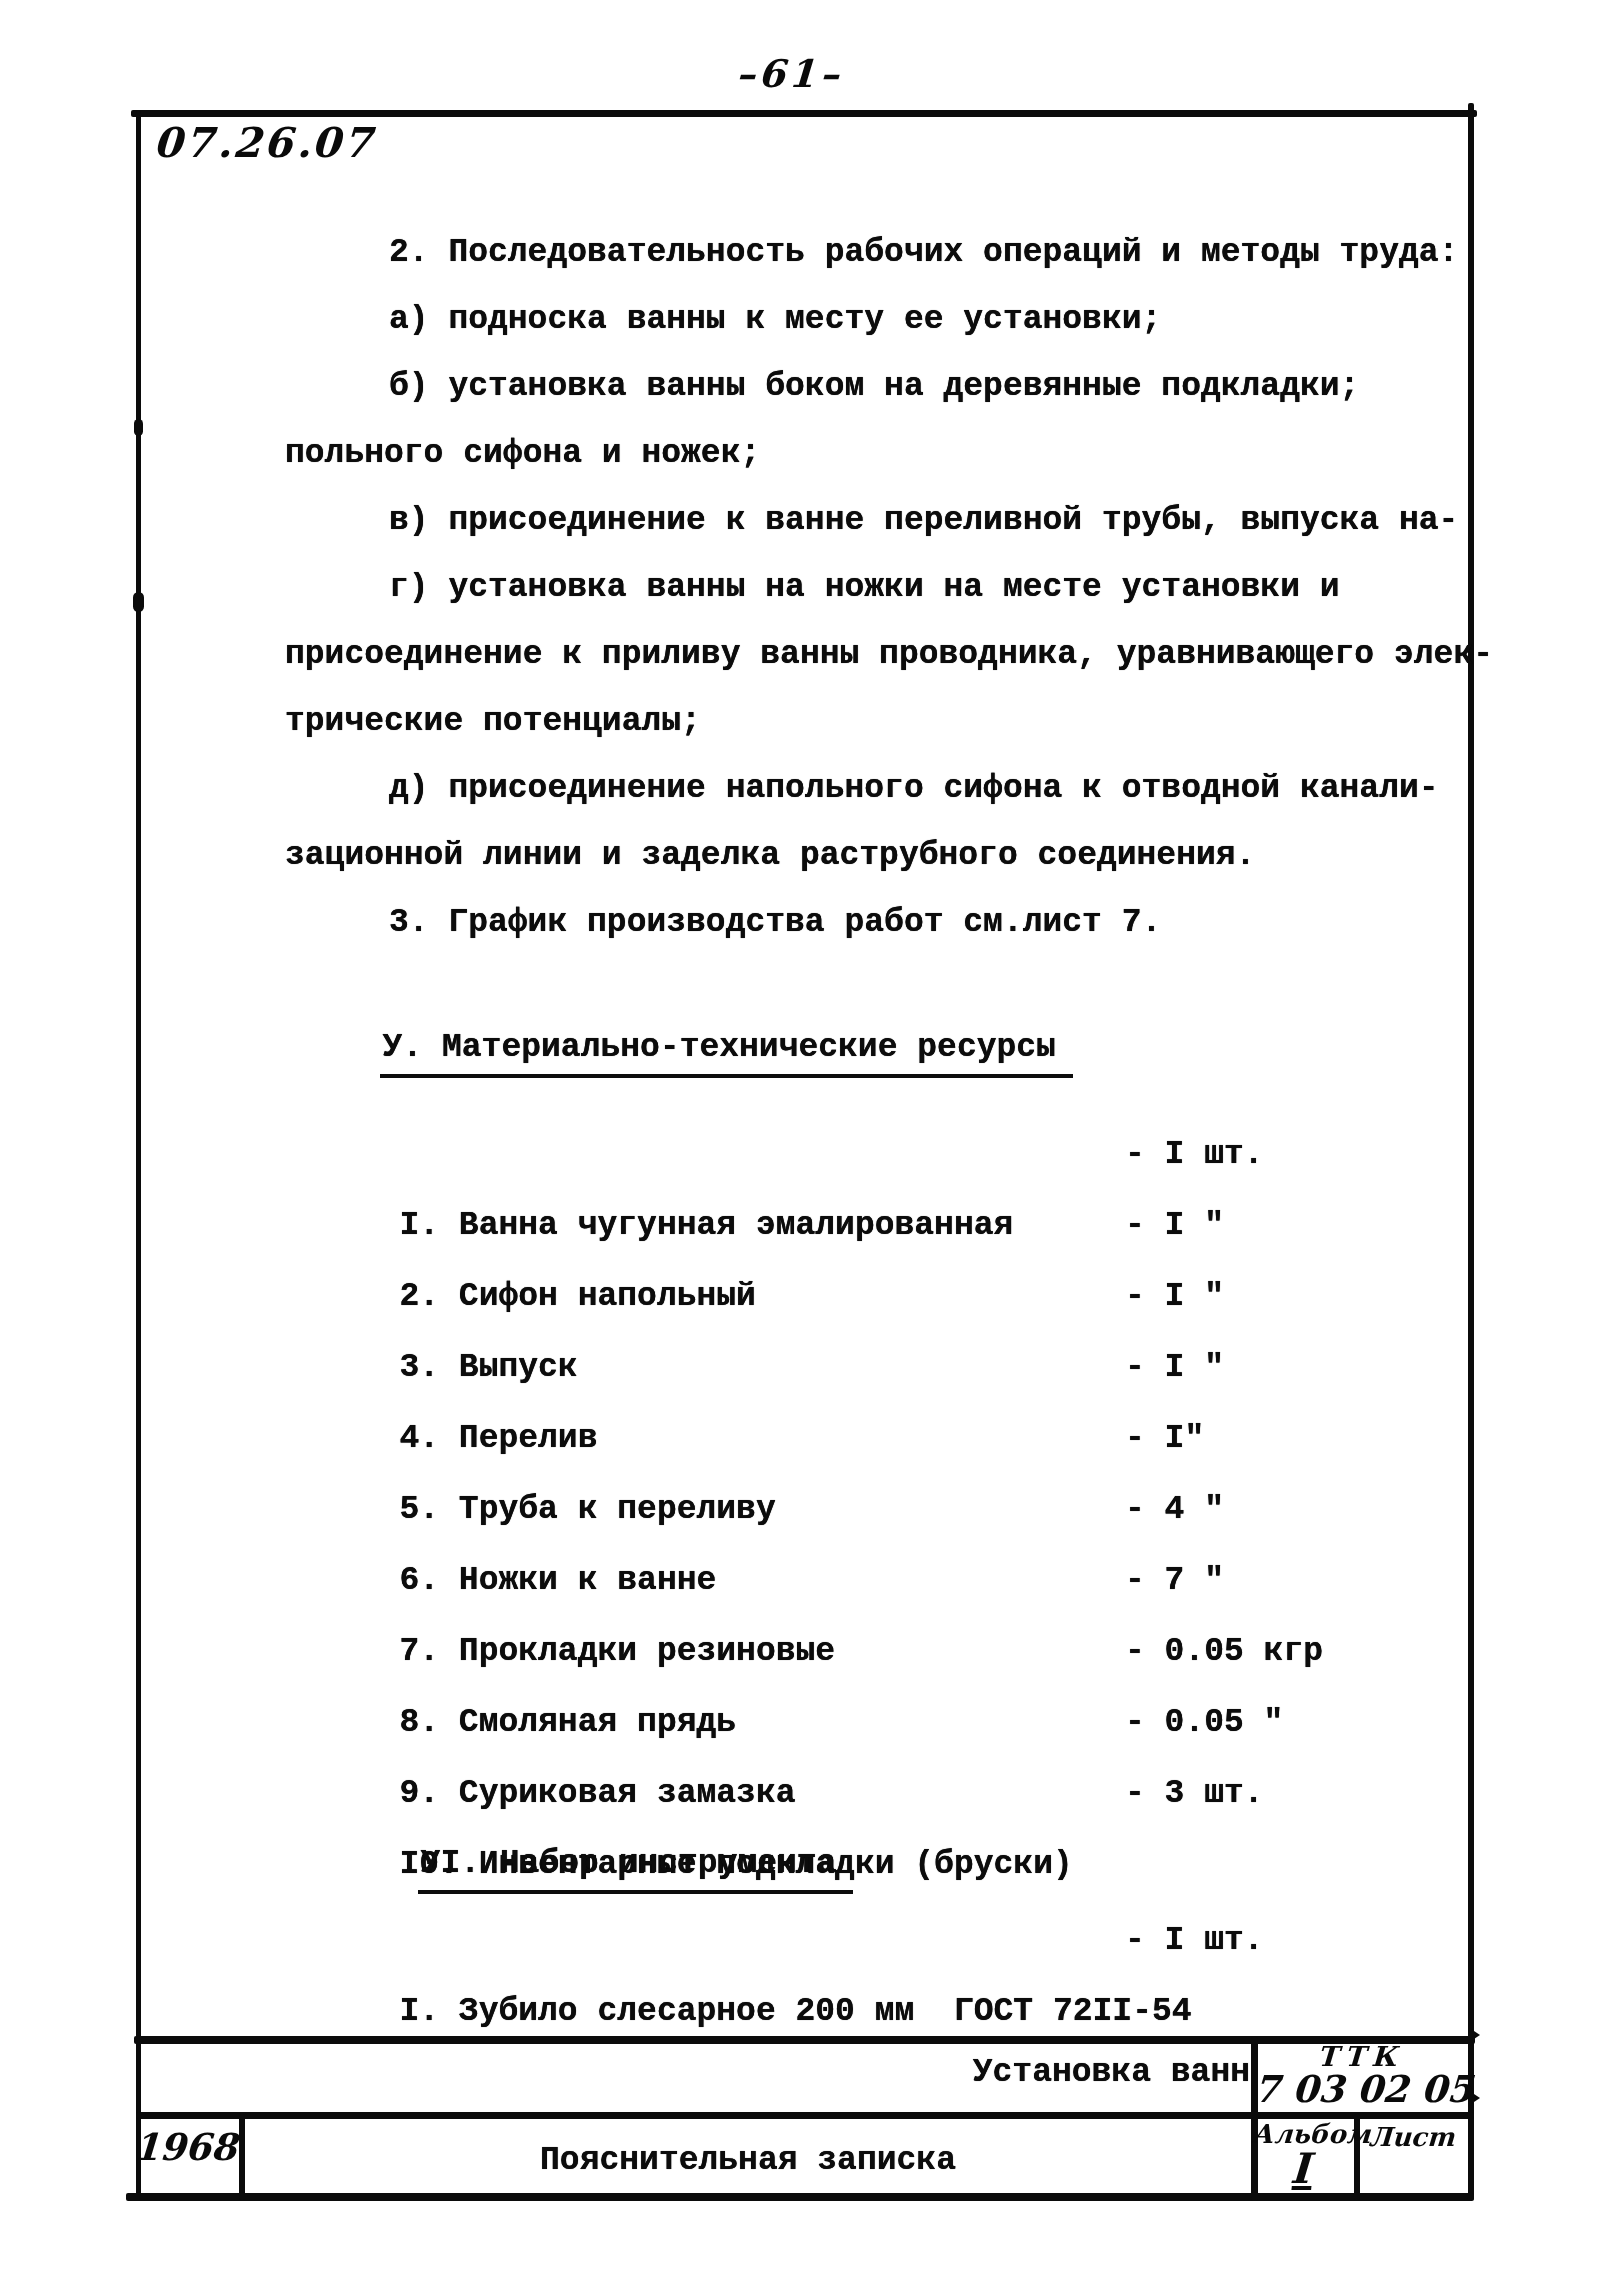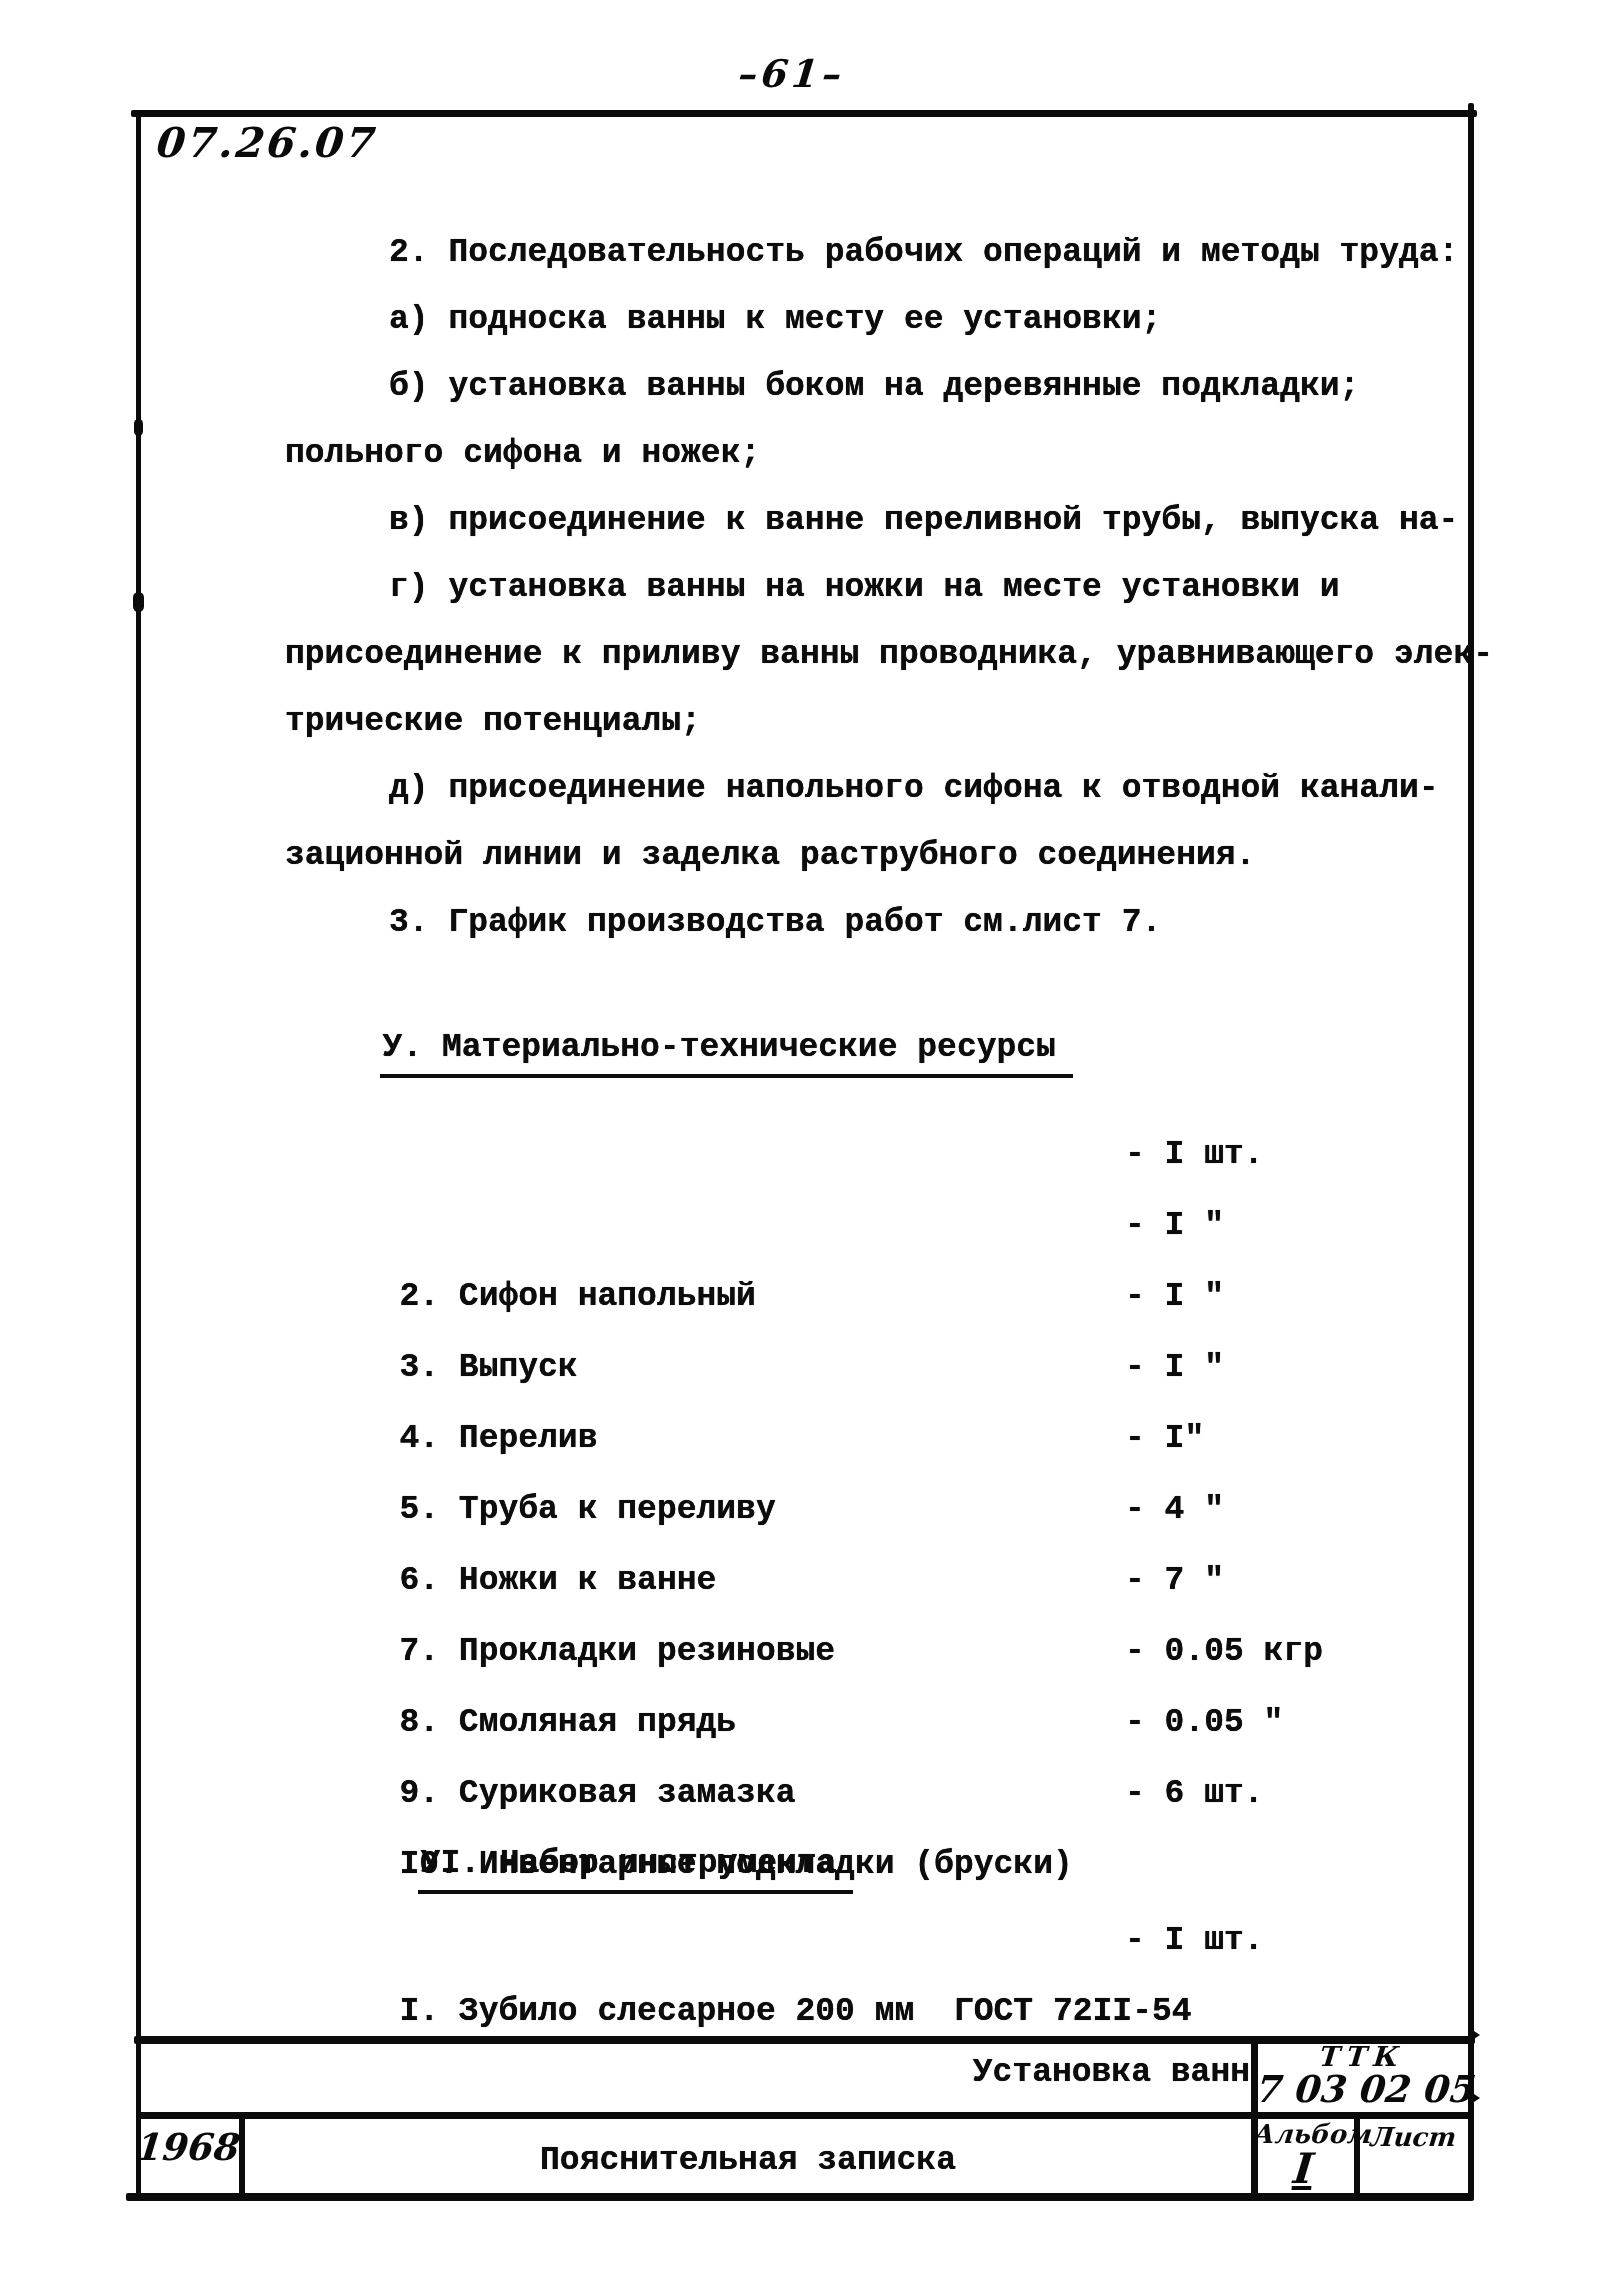--- a/index.html
+++ b/index.html
@@ -86,20 +86,21 @@
       <div class="line tw">трические потенциалы;</div>
       <div class="line tw indent">д) присоединение напольного сифона к отводной канали-</div>
       <div class="line tw">зационной линии и заделка раструбного соединения.</div>
       <div class="line tw indent">3. График производства работ см.лист 7.</div>
     </div>
 
   <div class="heading head-v tw">У. Материально-технические ресурсы</div>
   <div class="items items-v">
 
   <div class="item-row tw">
+        <span class="item-name">I. Ванна чугунная эмалированная</span>
         <span class="item-qty">- I шт.</span>
       </div>
       <div class="item-row tw">
         <span class="item-name">2. Сифон напольный</span>
         <span class="item-qty">- I "</span>
       </div>
       <div class="item-row tw">
         <span class="item-name">3. Выпуск</span>
         <span class="item-qty">- I "</span>
       </div>
@@ -122,21 +123,21 @@
       <div class="item-row tw">
         <span class="item-name">8. Смоляная прядь</span>
         <span class="item-qty">- 0.05 кгр</span>
       </div>
       <div class="item-row tw">
         <span class="item-name">9. Суриковая замазка</span>
         <span class="item-qty">- 0.05 "</span>
       </div>
       <div class="item-row tw">
         <span class="item-name">I0. Инвентарные подкладки (бруски)</span>
-        <span class="item-qty">- 6 шт.</span>
+        <span class="item-qty">- 3 шт.</span>
       </div>
     </div>
 
   <div class="heading head-vi tw">УI. Набор инструмента</div>
   <div class="items items-vi">
 
   <div class="item-row tw">
         <span class="item-name">I. Зубило слесарное 200 мм  ГОСТ 72II-54</span>
         <span class="item-qty">- I шт.</span>
       </div>

